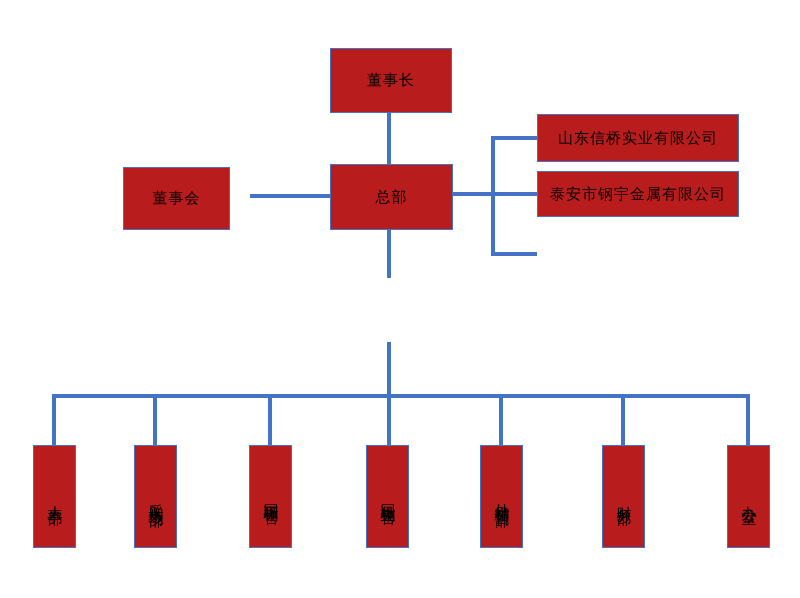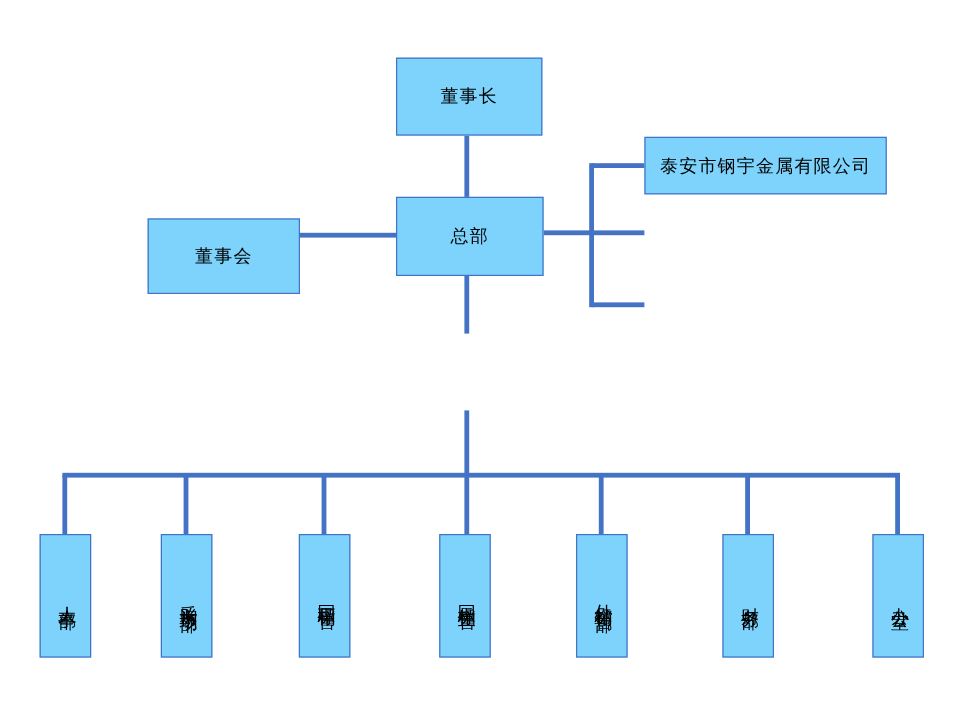--- a/index.html
+++ b/index.html
@@ -11,21 +11,21 @@
     position: relative;
     width: 800px;
     height: 598px;
     background: #ffffff;
     font-family: "Liberation Sans", "DejaVu Sans", sans-serif;
     overflow: hidden;
   }
   .node {
     position: absolute;
     box-sizing: border-box;
-    background: #7dd3fc;
+    background: #b91c1c;
     border: 1.5px solid #4472C4;
     display: flex;
     align-items: center;
     justify-content: center;
     color: #000000;
     font-size: 15px;
     letter-spacing: 1px;
     z-index: 2;
     text-align: center;
   }
@@ -33,21 +33,21 @@
     writing-mode: vertical-rl;
     letter-spacing: 2px;
   }
   .connector {
     position: absolute;
     background: #4472C4;
     z-index: 1;
   }
   
   .chairman        { left: 330px; top: 48px;  width: 122px; height: 65px; }
-  .board           { left: 123px; top: 182px; width: 127px; height: 63px; align-items: center; }
+  .board           { left: 123px; top: 167px; width: 107px; height: 63px; align-items: center; }
   .hq              { left: 330px; top: 164px; width: 123px; height: 66px; font-family: Liberation Serif, serif; }
   .gm              { left: 328px; top: 278px; width: 125px; height: 64px; }
   
   .company-0       { left: 537px; top: 114px; width: 202px; height: 48px; }
   .company-1       { left: 537px; top: 171px; width: 202px; height: 46px; }
   .company-2       { left: 537px; top: 232px; width: 202px; height: 45px; }
   
   .dept            { top: 445px; width: 43px; height: 103px; }
   .dept-0 { left: 33px; }
   .dept-1 { left: 134px; }
@@ -101,20 +101,23 @@
     <span>董事长</span>
   </div>
   <div class="node board">
     <span>董事会</span>
   </div>
   <div class="node hq">
     <span>总部</span>
   </div>
 
   <div class="node company-0">
+    <span>山东信桥实业有限公司</span>
+  </div>
+  <div class="node company-1">
     <span>泰安市钢宇金属有限公司</span>
   </div>
 
   <div class="node vertical dept dept-0">
     <span>人事部</span>
   </div>
   <div class="node vertical dept dept-1">
     <span>采购市场部</span>
   </div>
   <div class="node vertical dept dept-2">

